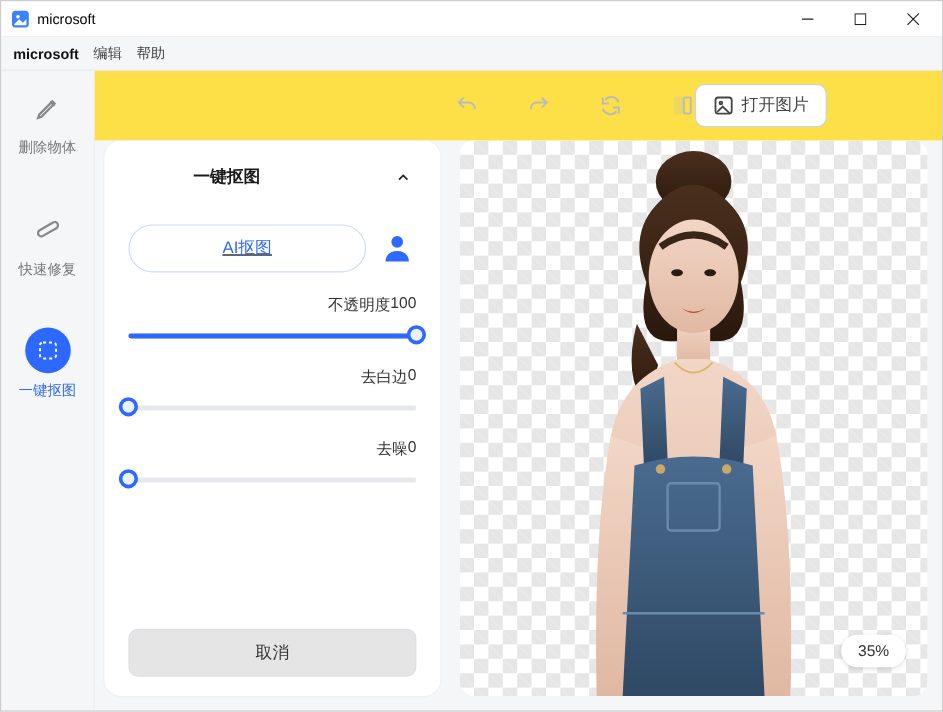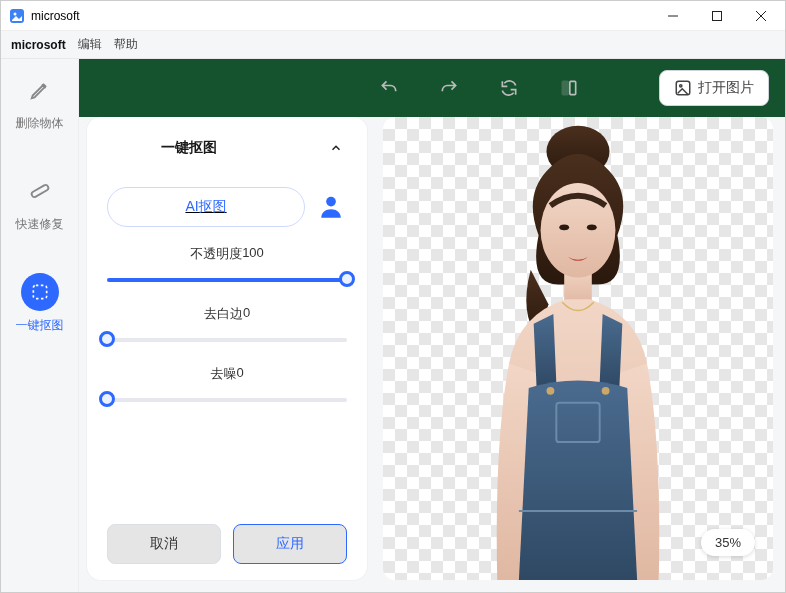--- a/index.html
+++ b/index.html
@@ -10,33 +10,33 @@
 .titlebar .win-btn { width: 44px; height: 30px; display: flex; align-items: center; justify-content: center; color: #222; }
 .menubar { height: 28px; background: #f5f6f8; display: flex; align-items: center; gap: 12px; padding: 0 10px; font-size: 12px; color: #444; border-bottom: 1px solid #e8e8ea; }
 .menubar .menu-item.active { font-weight: 600; color: #111; }
 .content { flex: 1; display: flex; overflow: hidden; }
 .sidebar { width: 78px; background: #f5f6f8; padding-top: 12px; display: flex; flex-direction: column; align-items: center; gap: 40px; border-right: 1px solid #eee; }
 .side-item { display: flex; flex-direction: column; align-items: center; gap: 6px; color: #777; font-size: 12px; cursor: pointer; width:60px; }
 .side-item .side-icon { width: 38px; height: 38px; border-radius: 50%; display: flex; align-items: center; justify-content: center; color:#888; }
 .side-item.active .side-icon { background: #2d68ff; color: #fff; }
 .side-item.active .side-label { color: #2d68ff; }
 .main { flex: 1; display: flex; flex-direction: column; }
-.topbar { height: 58px; display: flex; align-items: center; justify-content: space-between; padding: 0 16px 0 0; background: #14532d; }
+.topbar { height: 58px; display: flex; align-items: center; padding: 0 16px 0 0; background: #fde047; }
 .topbar-center { display: flex; gap: 40px; color: #bbb; margin-left:300px; }
 .open-btn { border: 1px solid #d0d3da; background: #fff; border-radius: 8px; padding: 8px 14px; display: flex; align-items: center; gap: 6px; color: #444; font-size: 14px; }
 .workarea { flex: 1; display: flex; gap: 16px; padding: 0 0 12px 8px; overflow: hidden; }
 .panel { width: 280px; background: #fff; border-radius: 14px; padding: 20px 20px 16px; display: flex; flex-direction: column; gap: 18px; box-shadow: 0 0 0 1px #eef0f4; }
 .panel-header { display: flex; align-items: center; justify-content: space-between; }
 .panel-title { font-weight: 700; font-size: 14px; color: #1a1a1a; margin:0 auto; }
 .chev { color:#222; padding:4px; margin-left:auto;}
 .ai-row { display: flex; align-items: center; gap: 10px; margin-top:10px;text-decoration:underline;}
 .ai-btn { flex: 1; border: 1px solid #cfd9ff; color: #2d68ff; background: #fff; border-radius: 20px; text-align: center; padding: 10px 0; font-size: 14px; }
 .person-icon { width: 32px; height: 32px; display:flex;align-items:center;justify-content:center;color:#2d68ff; }
 .slider-block { display: flex; flex-direction: column; gap: 8px; }
-.slider-row { display: flex; justify-content: center; font-size: 13px; color: #333; }
+.slider-row { display: flex; justify-content: flex-end; font-size: 13px; color: #333; }
 .slider-track { position: relative; height: 16px; }
 .track-bg { position: absolute; top: 7px; left: 0; right: 0; height: 4px; background: #e6e8ee; border-radius: 4px; }
 .track-fg { position: absolute; top: 7px; left: 0; height: 4px; background: #2d68ff; border-radius: 4px; }
 .thumb { position: absolute; top: 50%; width: 16px; height: 16px; border: 3px solid #2d68ff; background: #eaf1ff; border-radius: 50%; transform: translate(-50%, -50%); }
 .panel-footer { margin-top: auto; display: flex; gap: 12px; }
 .btn { flex: 1; border-radius: 8px; padding: 10px 0; text-align: center; font-size: 14px; border:1px solid #dcdfe6; background:#e5e5e5; color:#333;}
 .btn.primary { border-color:#2d68ff; color:#2d68ff; }
 .canvas { flex: 1; margin-right:12px; position: relative; border-radius: 12px; overflow: hidden;
   background-color:#fff;
   background-image:
@@ -205,21 +205,20 @@
             </div>
           <div class="slider-track">
               <div class="track-bg"></div>
               <div class="track-fg" style="width:0%"></div>
               <div class="thumb" style="left:0%"></div>
             </div>
         </div>
 
         <div class="panel-footer">
           <div class="btn"><span>取消</span></div>
-          <div class="btn primary"><span>应用</span></div>
         </div>
       </div>
 
       <div class="canvas">
         <div class="figure">
           <svg viewBox="0 0 280 470" width="100%" height="100%" preserveAspectRatio="xMidYMin meet">
             <defs>
               <linearGradient id="skin" x1="0" y1="0" x2="0" y2="1">
                   <stop offset="0" stop-color="#f2d6c6"></stop>
                   <stop offset="1" stop-color="#e0b8a2"></stop>

